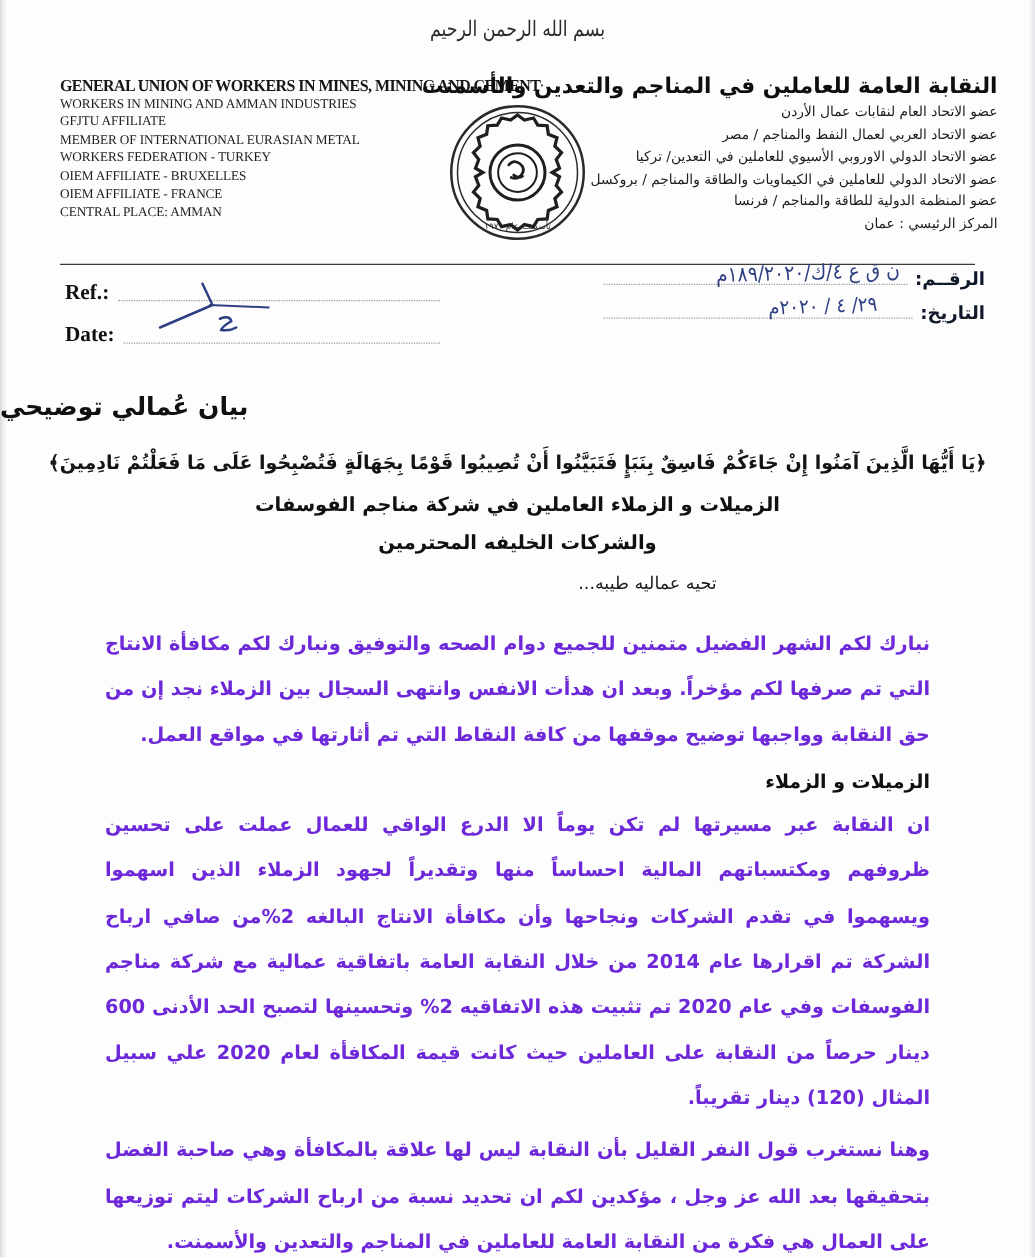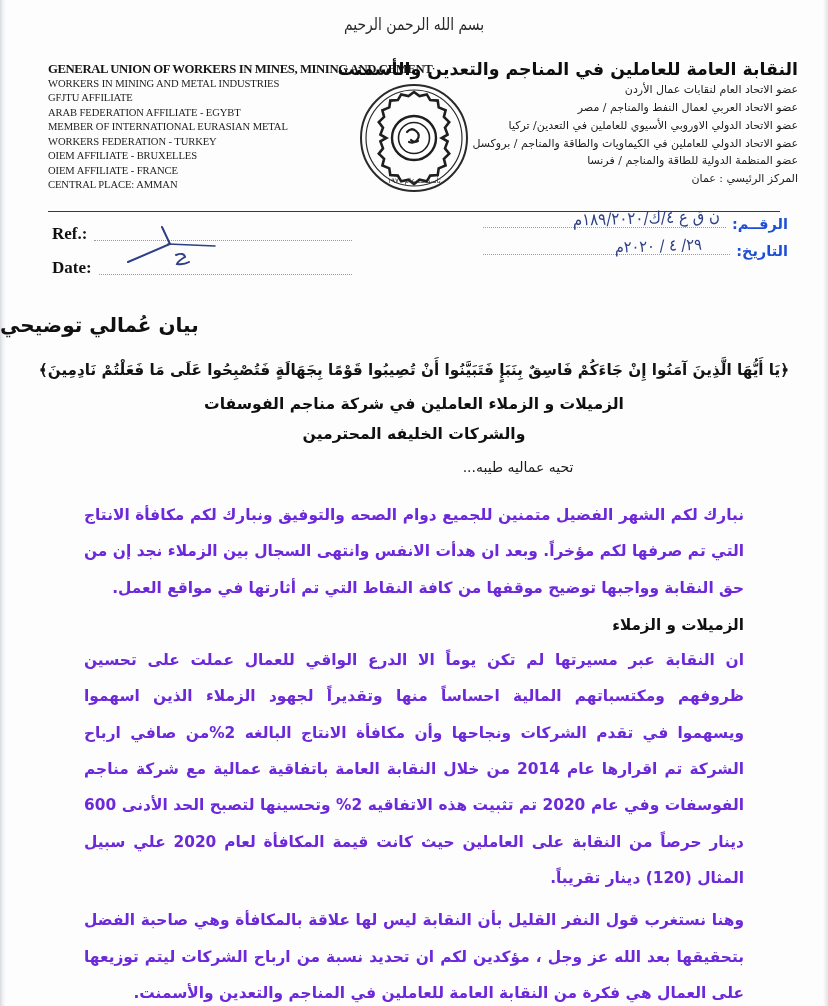--- a/index.html
+++ b/index.html
@@ -171,21 +171,21 @@
     text-align: right;
   }
   .rd-row-ar {
     display: flex;
     align-items: baseline;
     margin-bottom: 11px;
   }
   .rd-label-ar {
     font-size: 14.5px;
     font-weight: bold;
-    color: #1d4ed8;
+    color: #0f172a;
     white-space: nowrap;
   }
   .rd-dots-ar {
     flex: 1;
     margin-right: 6px;
     border-bottom: 1.5px dotted #9d9d9d;
     height: 1px;
     align-self: flex-end;
     margin-bottom: 4px;
     position: relative;
@@ -300,23 +300,22 @@
 
   <div class="scan-edge-left"></div>
   <div class="scan-edge-right"></div>
 
   <div class="basmala">بسم الله الرحمن الرحيم</div>
 
   <div class="letterhead">
 
     <div class="lh-english">
       <div class="lh-title-en">GENERAL UNION OF WORKERS IN MINES, MINING AND CEMENT</div>
-      <div class="lh-line-en">WORKERS IN MINING AND METAL INDUSTRIES</div>
+      <div class="lh-line-en">WORKERS IN MINING AND AMMAN INDUSTRIES</div>
       <div class="lh-line-en">GFJTU AFFILIATE</div>
-      <div class="lh-line-en">ARAB FEDERATION AFFILIATE - EGYBT</div>
       <div class="lh-line-en">MEMBER OF INTERNATIONAL EURASIAN METAL</div>
       <div class="lh-line-en">WORKERS FEDERATION - TURKEY</div>
       <div class="lh-line-en">OIEM AFFILIATE - BRUXELLES</div>
       <div class="lh-line-en">OIEM AFFILIATE - FRANCE</div>
       <div class="lh-line-en">CENTRAL PLACE: AMMAN</div>
     </div>
 
     <div class="lh-arabic">
       <div class="lh-title-ar">النقابة العامة للعاملين في المناجم والتعدين والأسمنت</div>
       <div class="lh-line-ar">عضو الاتحاد العام لنقابات عمال الأردن</div>

